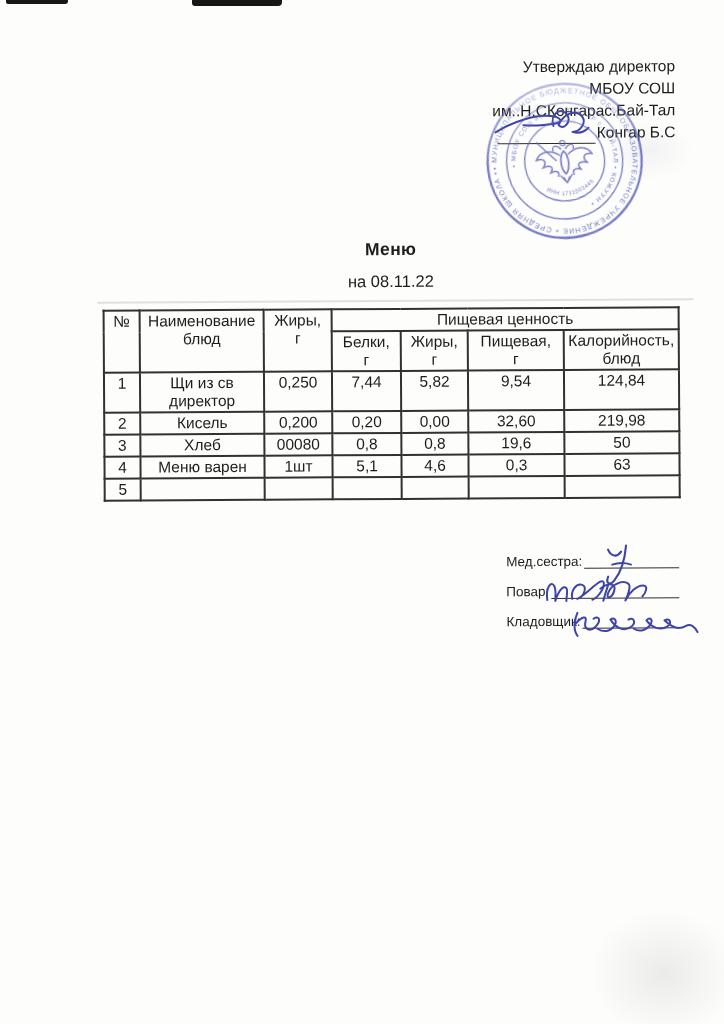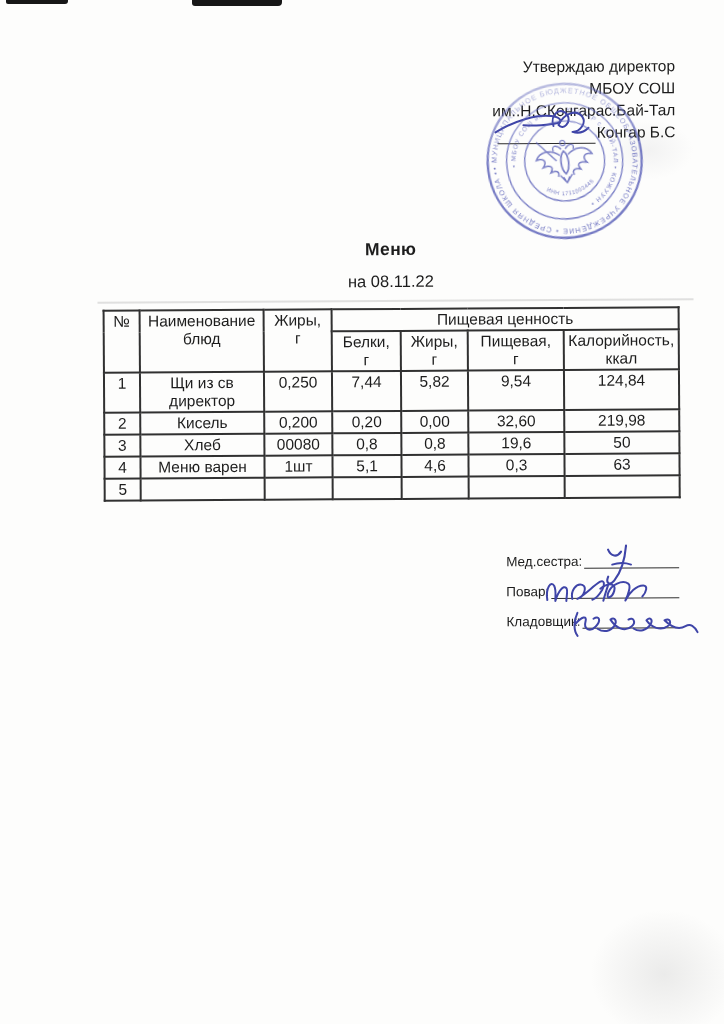--- a/index.html
+++ b/index.html
@@ -162,21 +162,21 @@
         <th colspan="4">Пищевая ценность</th>
       </tr>
       <tr class="h2">
         <th>Белки,
 г</th>
         <th>Жиры,
 г</th>
         <th>Пищевая,
 г</th>
         <th>Калорийность,
-ккал</th>
+блюд</th>
       </tr>
       <tr class="data">
         <td>1</td>
         <td class="cell-name">Щи из св
 директор</td>
         <td>0,250</td>
         <td>7,44</td>
         <td>5,82</td>
         <td>9,54</td>
         <td>124,84</td>

